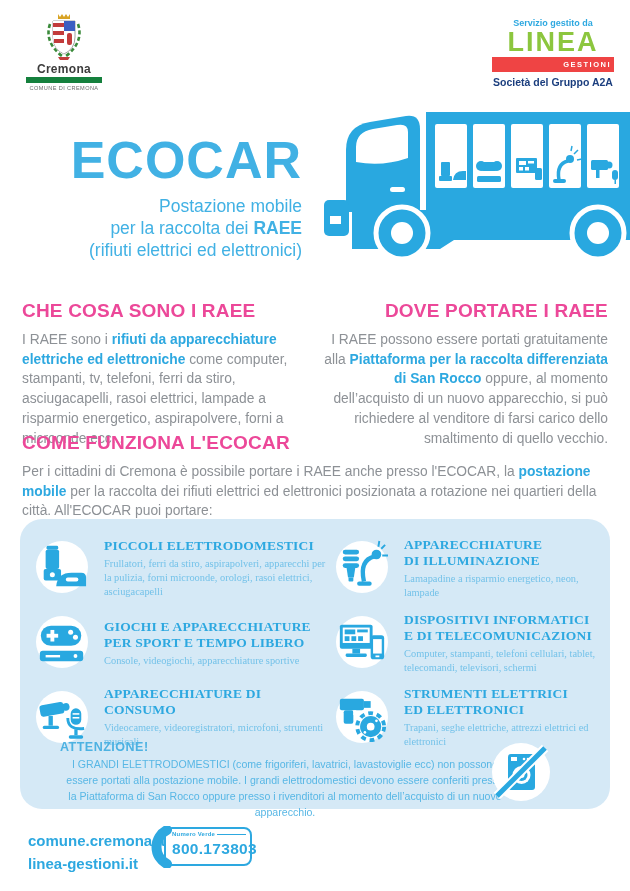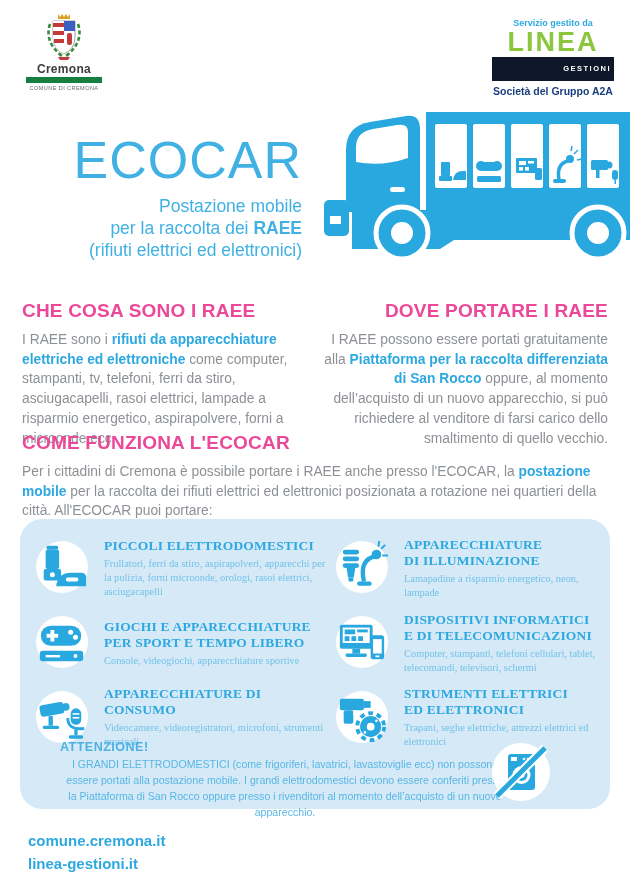--- a/index.html
+++ b/index.html
@@ -8,27 +8,27 @@
   .page { position:relative; width:630px; height:891px; background:#ffffff; overflow:hidden; }
 
   
   .cremona { position:absolute; left:26px; top:12px; width:76px; text-align:center; }
   .cremona-name { font-size:12px; font-weight:bold; color:#3c3c3c; letter-spacing:.3px; border-bottom:6px solid #15803d; padding-bottom:1px; margin-top:2px; }
   .cremona-sub { font-size:5.6px; color:#6b6b6b; letter-spacing:.4px; margin-top:2px; }
 
   .linea { position:absolute; right:16px; top:18px; width:122px; text-align:center; }
   .linea-tagline { font-size:9px; font-weight:bold; color:#2da8e0; margin-bottom:2px; }
   .linea-brand { font-size:27px; font-weight:bold; color:#8cc63e; letter-spacing:2px; line-height:.95; }
-  .linea-bar { background:#0f172a; height:24px; display:flex; align-items:center; justify-content:flex-end; padding-right:3px; margin-top:1px; }
+  .linea-bar { background:#ef4444; height:15px; display:flex; align-items:center; justify-content:flex-end; padding-right:3px; margin-top:1px; }
   .linea-bar span { color:#ffffff; font-size:7.5px; font-weight:bold; letter-spacing:1.5px; }
   .linea-group { font-size:10.5px; font-weight:bold; color:#1b3e7e; margin-top:4px; }
 
   
   .hero-text { position:absolute; left:0; top:134px; width:302px; text-align:right; color:#41b1e4; }
-  .ecocar-title { font-size:52px; line-height:1; letter-spacing:1px; font-weight:400; }
+  .ecocar-title { font-size:52px; line-height:1; letter-spacing:1px; font-weight:700; }
   .hero-sub { margin-top:10px; font-size:17.5px; line-height:1.25; }
   .hero-sub b { font-weight:bold; }
   .truck { position:absolute; left:322px; top:100px; width:308px; height:163px; }
 
   
   .sec-left  { position:absolute; left:22px;  top:300px; width:290px; }
   .sec-right { position:absolute; left:318px; top:300px; width:290px; text-align:right; }
   .sec-h { font-size:19px; font-weight:bold; color:#ec4899; letter-spacing:.2px; margin-bottom:8px; }
   .sec-p { font-size:13.8px; color:#8d9196; line-height:1.43; }
   .sec-p .bb { color:#2da8e0; font-weight:bold; }
@@ -316,14 +316,23 @@
         </g>
       </svg>
     </div>
   </div>
 
   <div class="footer-sites">
     <div>comune.cremona.it</div>
     <div>linea-gestioni.it</div>
   </div>
 
+  <div class="phone-badge">
+    <svg class="phone-handset" width="24" height="42" viewBox="0 0 24 42">
+      <path d="M19 4 A 19 19 0 0 0 19 38" fill="none" stroke="#2da8e0" stroke-width="10" stroke-linecap="round"></path>
+    </svg>
+    <div class="phone-box">
+      <div class="phone-label">Numero Verde</div>
+      <div class="phone-number">800.173803</div>
+    </div>
+  </div>
 
 </div>
 
 </body></html>

